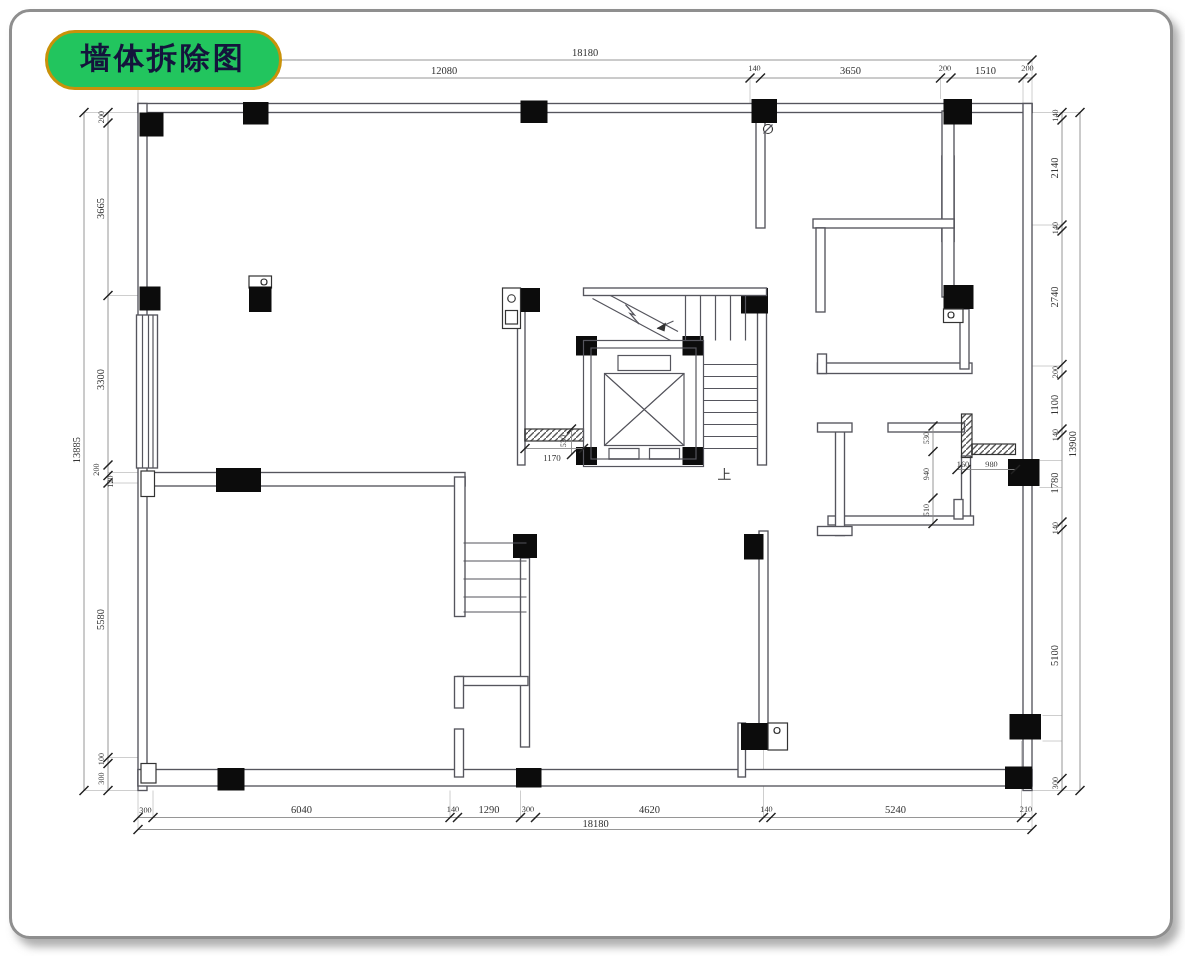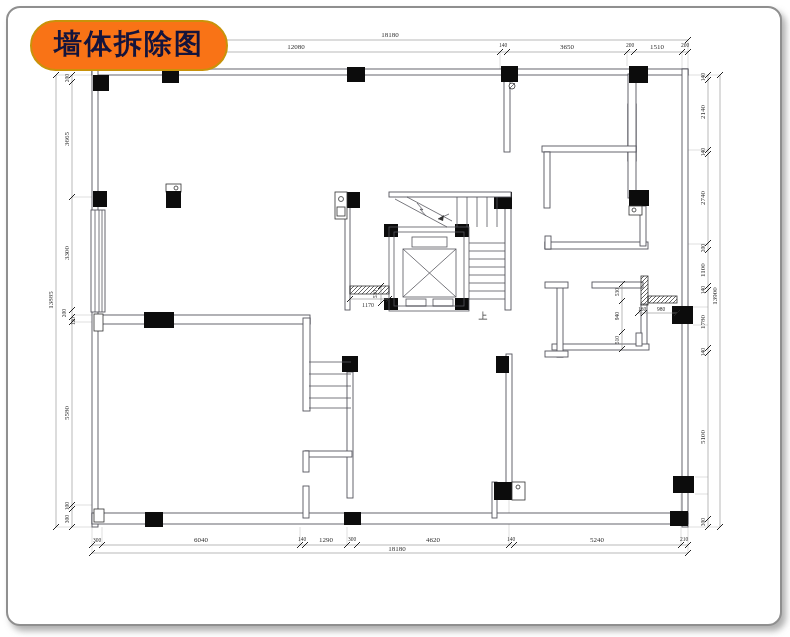--- a/index.html
+++ b/index.html
@@ -1,21 +1,21 @@
 <!DOCTYPE html>
 <html><head>
 <meta charset="utf-8">
 <style>
   html,body{margin:0;padding:0;width:790px;height:637px;background:#fff;overflow:hidden;
     font-family:"Liberation Sans", sans-serif;}
   .card{position:absolute;left:6px;top:6px;width:772px;height:616px;background:#fff;
     border:2px solid #8f8f8f;border-radius:14px;box-shadow:4px 5px 6px rgba(110,110,110,.55);}
-  .badge{position:absolute;left:30px;top:20px;z-index:5;background:#f97316;
+  .badge{position:absolute;left:30px;top:20px;z-index:5;background:#22c55e;
     border:2px solid #c9920a;border-radius:26px;padding:3px 22px 6px 22px;
-    font-size:28px;font-weight:bold;color:#14143c;letter-spacing:2px;
+    font-size:20px;font-weight:bold;color:#14143c;letter-spacing:2px;
     font-family:"DejaVu Sans", sans-serif;}
   svg{position:absolute;left:0;top:0;z-index:2;}
   svg text{font-family:"Liberation Serif", serif;fill:#333;}
   .wall{fill:#fff;stroke:#55555d;stroke-width:0.9;}
   .col{fill:#0c0c0c;stroke:none;}
   .dimline{stroke:#8a8a8a;stroke-width:0.6;fill:none;}
   .tick{stroke:#222;stroke-width:1;fill:none;}
   .ext{stroke:#bdbdbd;stroke-width:0.5;fill:none;}
   .thin{stroke:#55555d;stroke-width:0.8;fill:none;}
   .hatch{fill:url(#hatchp);stroke:#333;stroke-width:0.8;}

